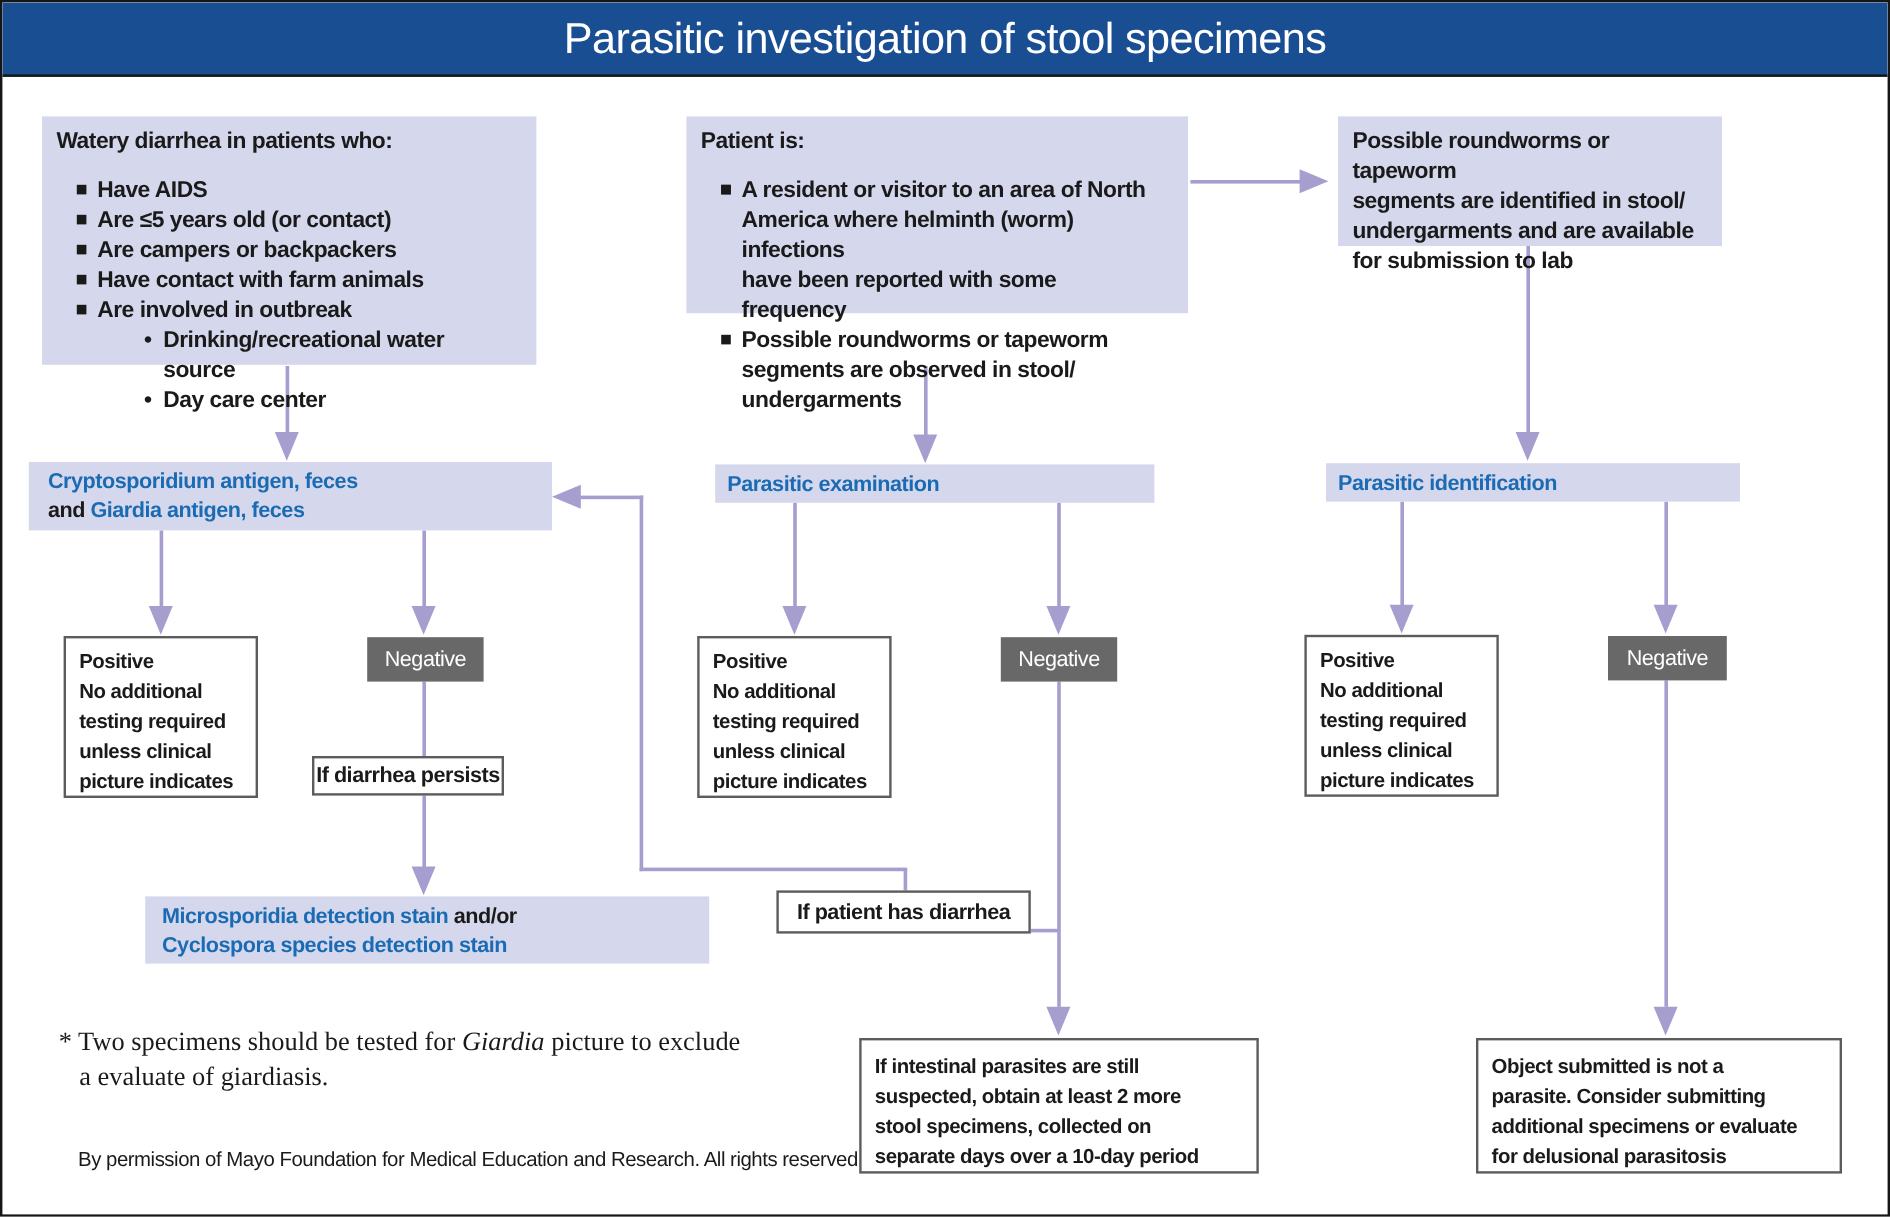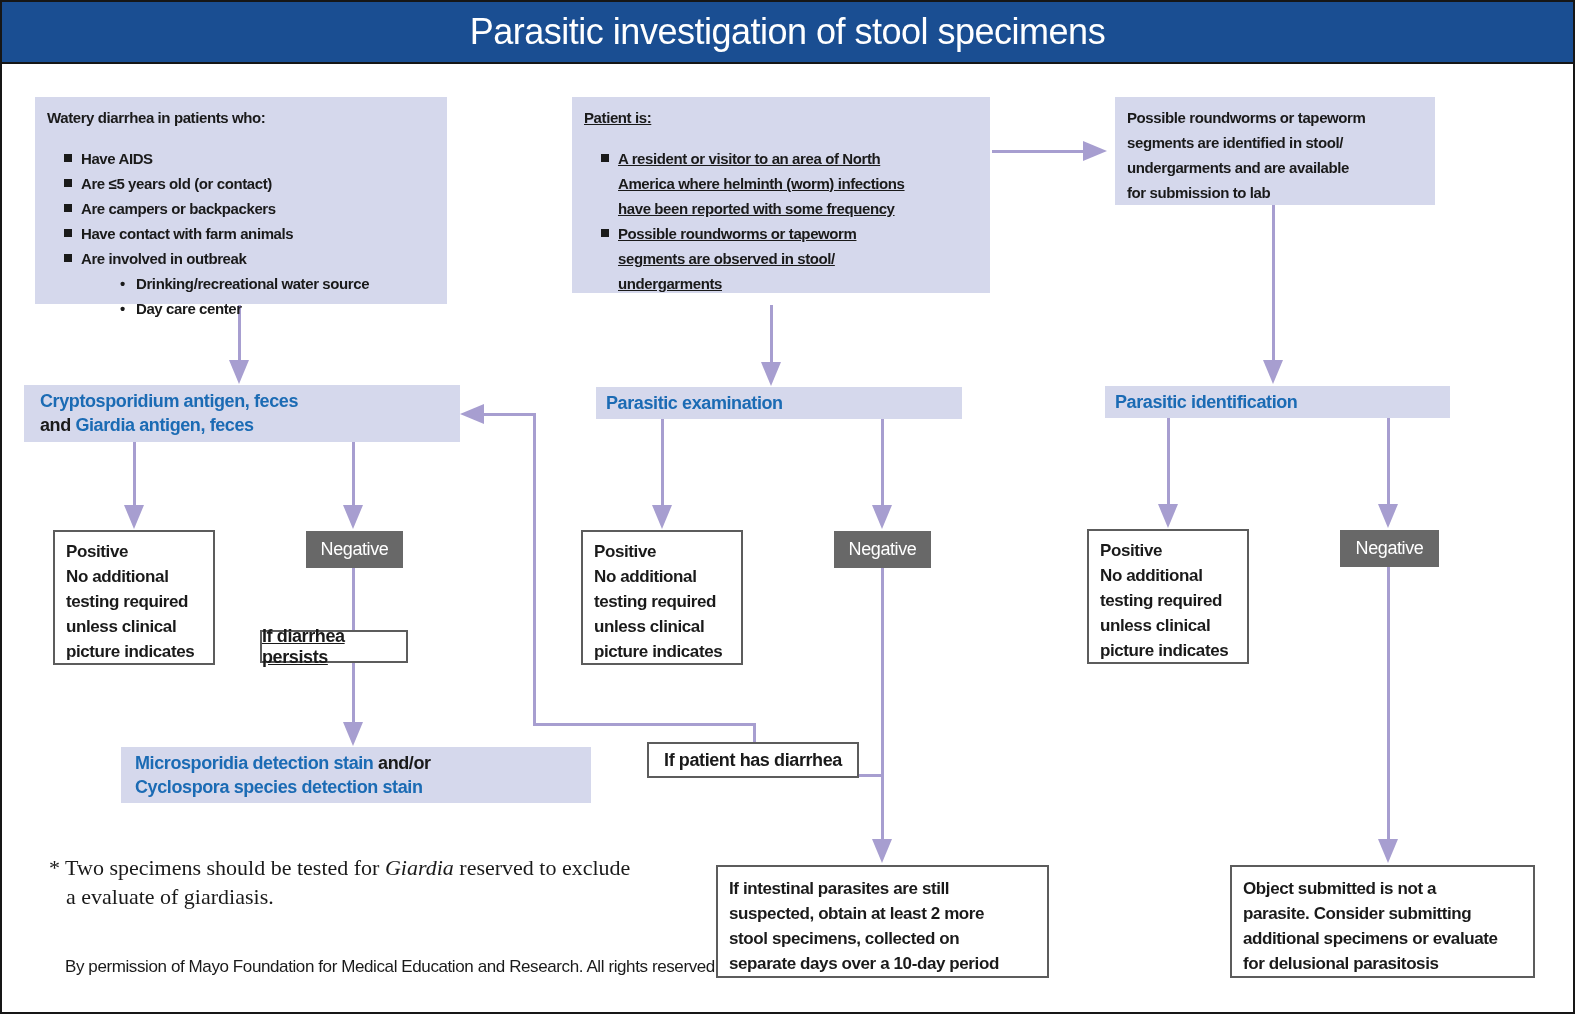--- a/index.html
+++ b/index.html
@@ -8,21 +8,21 @@
     border:2px solid #161616;box-sizing:border-box;overflow:hidden;
     font-family:"Liberation Sans",sans-serif;color:#1a1a1a;
   }
   
   .header{position:absolute;left:0;top:0;width:100%;height:62px;background:#1a4e92;
     display:flex;align-items:center;justify-content:center;border-bottom:2px solid #161616;box-sizing:border-box;}
   .header .title{color:#ffffff;font-size:36px;font-weight:400;letter-spacing:-0.5px;}
 
   
   .panel{position:absolute;background:#d5d8ec;box-sizing:border-box;z-index:2;
-    font-weight:bold;font-size:15px;letter-spacing:-0.4px;line-height:25px;}
+    font-weight:bold;font-size:19px;letter-spacing:-0.4px;line-height:25px;}
   .panel-pad{padding:8px 10px 8px 12px;}
   .panel ul{list-style:none;margin:16px;padding:0;}
   .panel li{position:relative;padding-left:18px;}
   .panel li.wrap span{white-space:pre-line;}
   .mk-sq{position:absolute;left:1px;top:8px;width:8px;height:8px;background:#1a1a1a;display:block;}
   .panel li.sub{padding-left:73px;}
   .mk-dot{position:absolute;left:57px;top:0;font-weight:bold;}
 
   
   .strip{position:absolute;background:#d5d8ec;z-index:2;display:flex;align-items:center;
@@ -69,21 +69,21 @@
       <li><span class="mk-sq"></span><span>Have AIDS</span></li>
       <li><span class="mk-sq"></span><span>Are ≤5 years old (or contact)</span></li>
       <li><span class="mk-sq"></span><span>Are campers or backpackers</span></li>
       <li><span class="mk-sq"></span><span>Have contact with farm animals</span></li>
       <li><span class="mk-sq"></span><span>Are involved in outbreak</span></li>
       <li class="sub"><span class="mk-dot">•</span><span>Drinking/recreational water source</span></li>
       <li class="sub"><span class="mk-dot">•</span><span>Day care center</span></li>
     </ul>
   </div>
 
-  <div class="panel panel-pad" style="left:570px;top:95px;width:418px;height:196px;text-decoration:underline;">
+  <div class="panel panel-pad" style="left:570px;top:95px;width:418px;height:164px;">
     <div>Patient is:</div>
     <ul>
       <li class="wrap"><span class="mk-sq"></span></li>
       <li class="wrap"><span class="mk-sq"></span><span>A resident or visitor to an area of North
 America where helminth (worm) infections
 have been reported with some frequency</span></li>
       <li class="wrap"><span class="mk-sq"></span><span>Possible roundworms or tapeworm
 segments are observed in stool/
 undergarments</span></li>
     </ul>
@@ -115,21 +115,21 @@
   <div class="outcome" style="left:1085px;top:527px;width:162px;height:135px;">Positive
 No additional
 testing required
 unless clinical
 picture indicates</div>
 
   <div class="negative" style="left:304px;top:529px;width:97px;height:37px;">Negative</div>
   <div class="negative" style="left:832px;top:529px;width:97px;height:37px;">Negative</div>
   <div class="negative" style="left:1338px;top:528px;width:99px;height:37px;">Negative</div>
 
-  <div class="ifbox" style="left:258px;top:628px;width:148px;height:33px;text-decoration:underline;">If diarrhea persists</div>
+  <div class="ifbox" style="left:258px;top:628px;width:160px;height:33px;">If diarrhea persists</div>
   <div class="ifbox" style="left:645px;top:740px;width:212px;height:36px;">If patient has diarrhea</div>
 
   <div class="panel" style="left:119px;top:745px;width:470px;height:56px;padding:4px 10px 4px 14px;line-height:24px;font-size:18px;">
     <div><span class="blue">Microsporidia detection stain</span><span class="black"> and/or</span></div>
     <div><span class="blue-i">Cyclospora</span><span class="blue"> species detection stain</span></div>
   </div>
 
   <div class="outcome" style="left:714px;top:863px;width:333px;height:113px;padding-top:9px;">If intestinal parasites are still
 suspected, obtain at least 2 more
 stool specimens, collected on
@@ -180,19 +180,19 @@
 
   <div class="vline" style="left:751px;top:722px;height:36px;"></div>
   <div class="hline" style="left:531px;top:721px;width:223px;"></div>
   <div class="vline" style="left:531px;top:411px;height:313px;"></div>
   <div class="hline" style="left:480px;top:411px;width:54px;"></div>
   <div class="head left" style="left:458px;top:402px;"></div>
 
   <div class="hline" style="left:855px;top:772px;width:26px;"></div>
 
   <div class="footnote">
-    <div><span>* Two specimens should be tested for </span><span style="font-style:italic;">Giardia</span><span> reserved to exclude</span></div>
+    <div><span>* Two specimens should be tested for </span><span style="font-style:italic;">Giardia</span><span> picture to exclude</span></div>
     <div class="l2">a evaluate of giardiasis.</div>
   </div>
 
   <div class="attribution">By permission of Mayo Foundation for Medical Education and Research. All rights reserved.</div>
 
 </div>
 
 </body></html>

